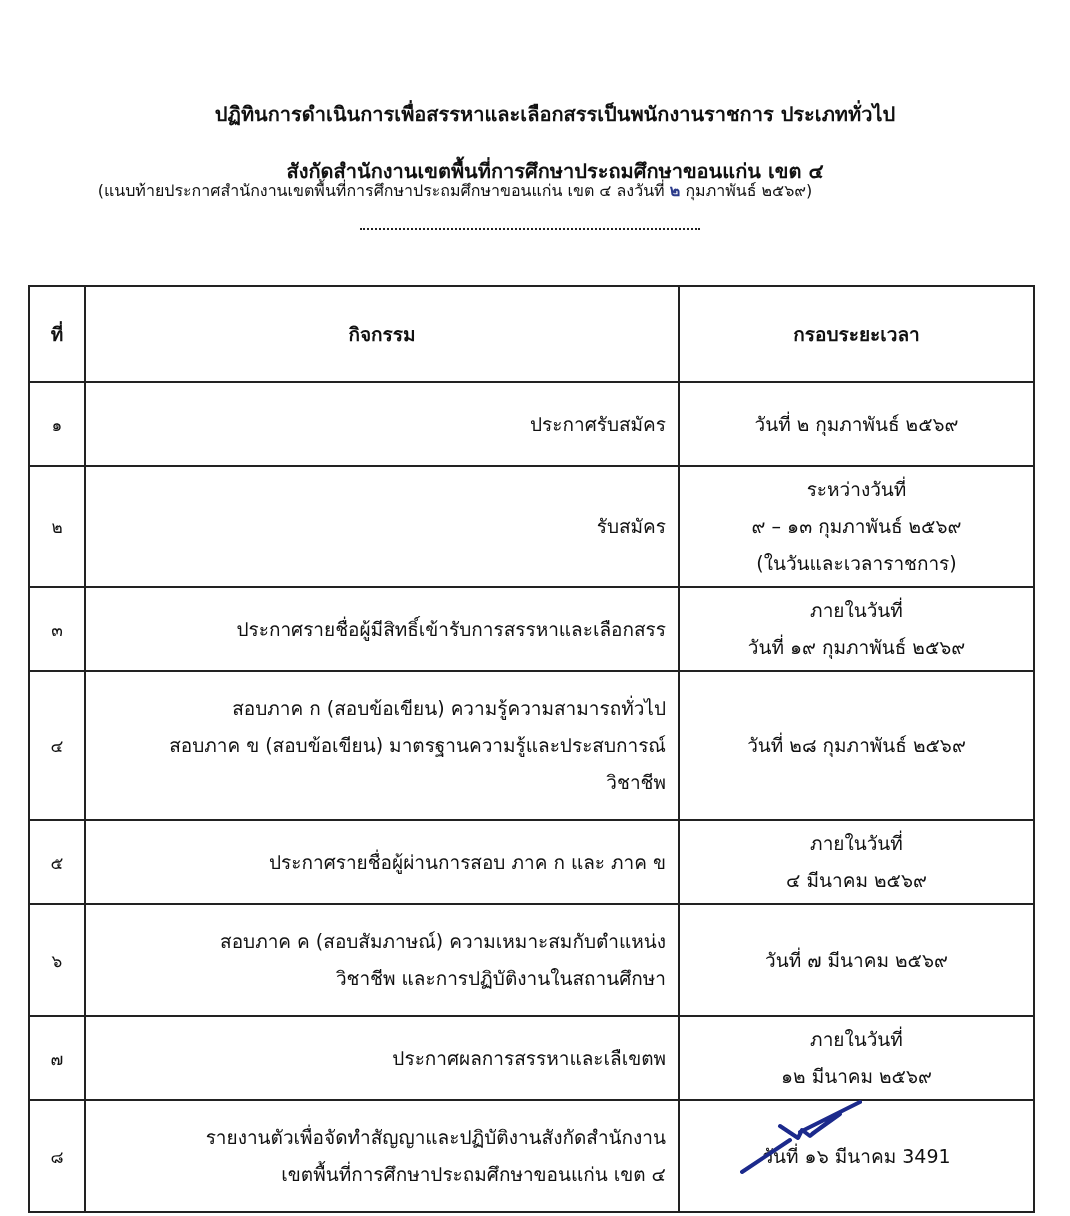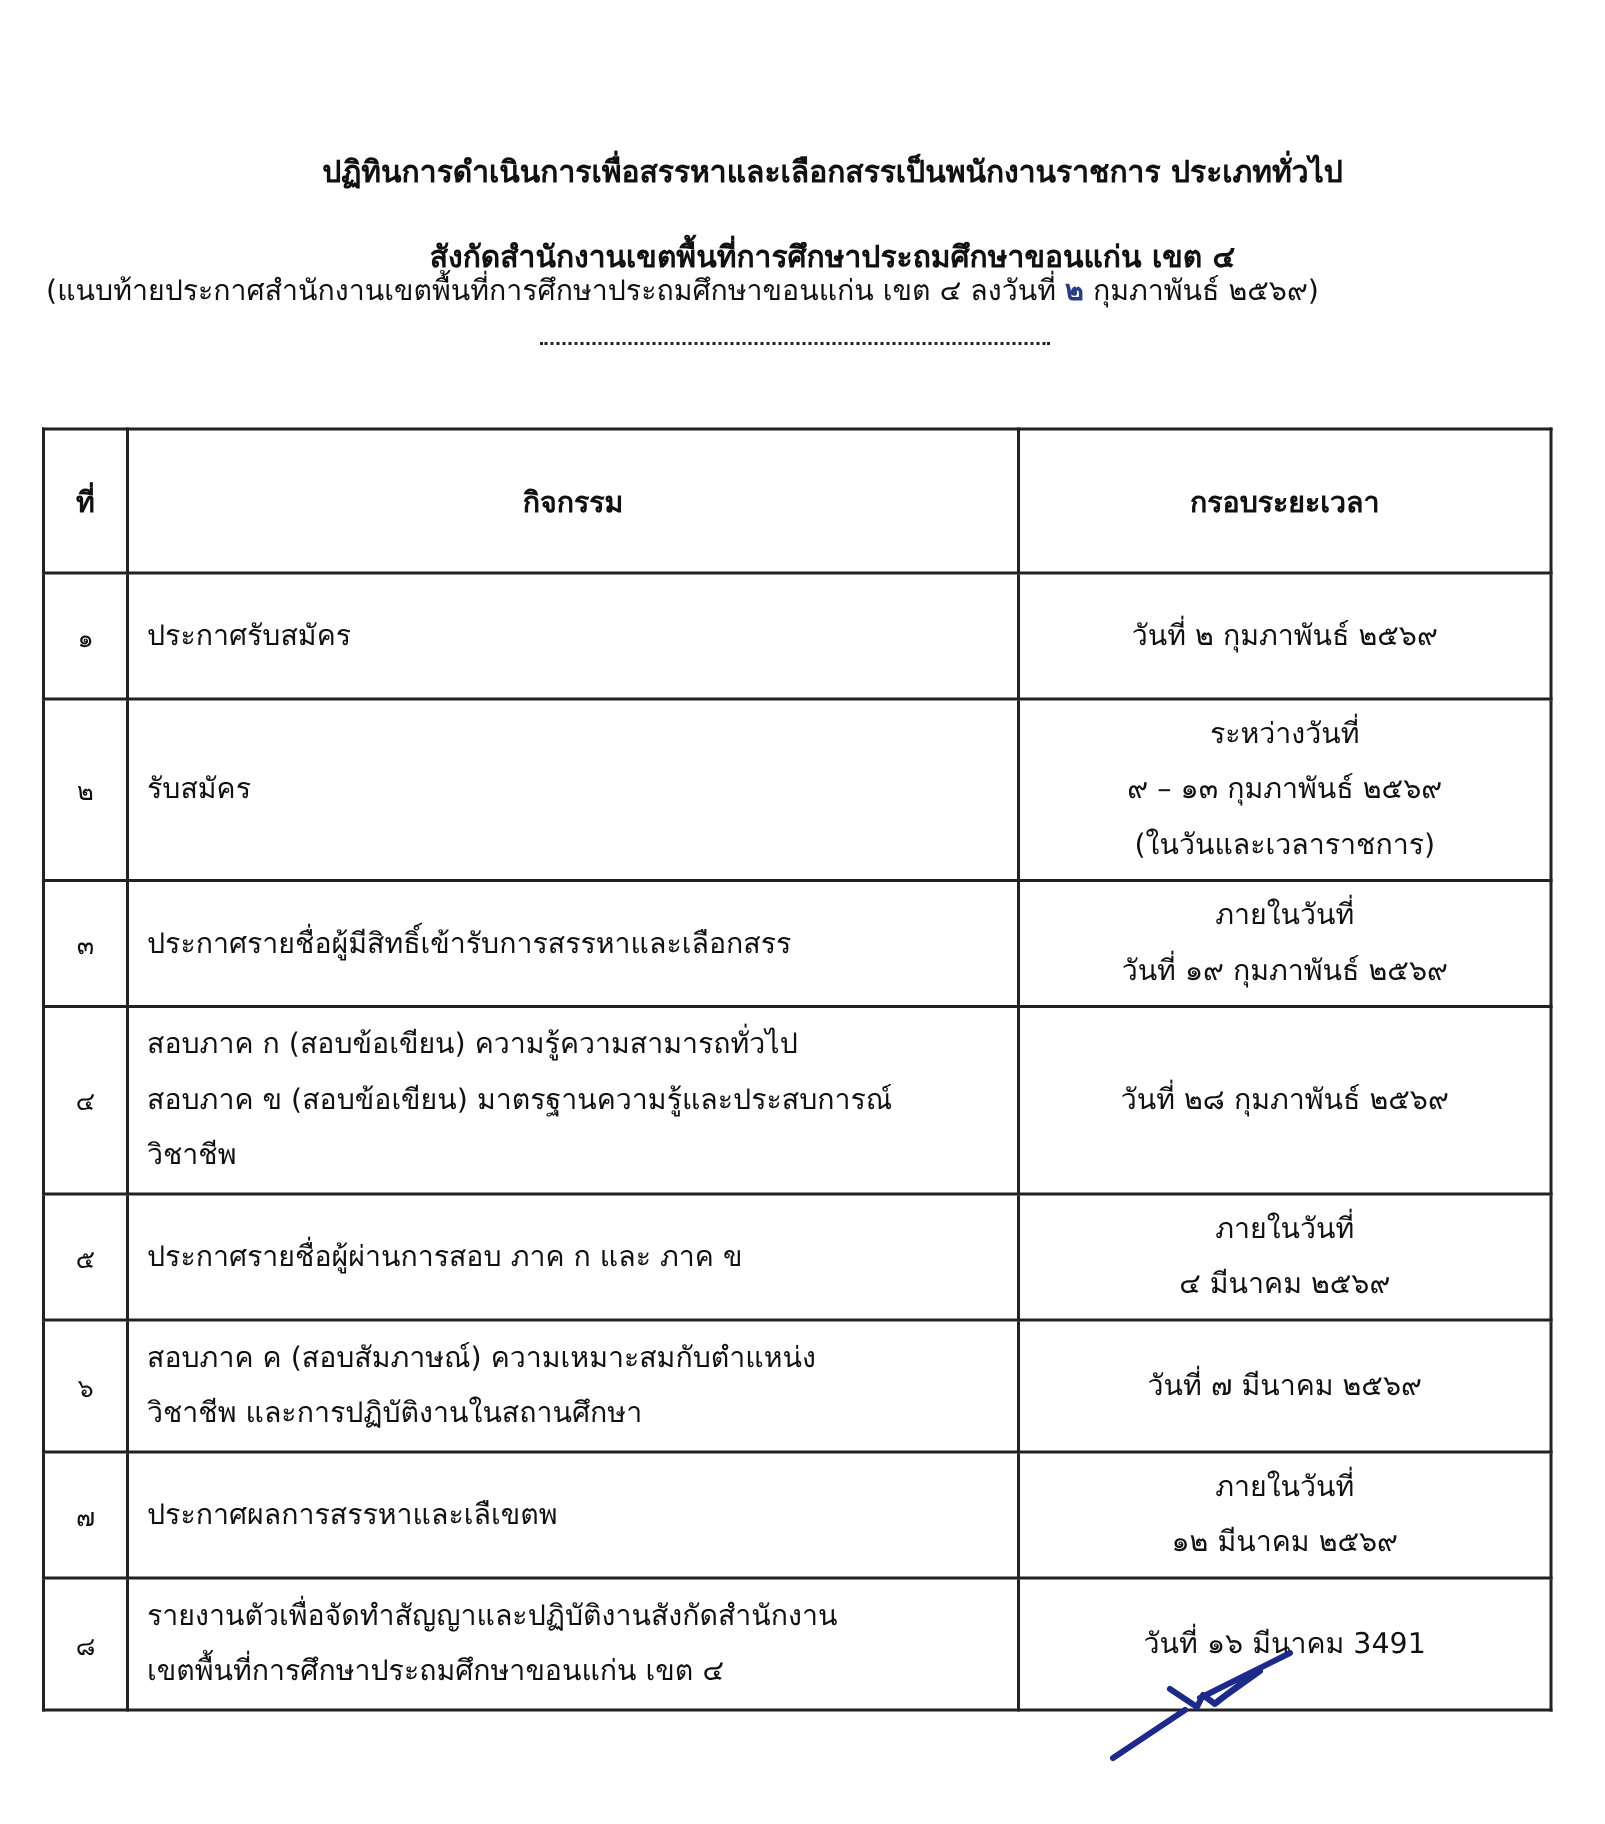--- a/index.html
+++ b/index.html
@@ -1,29 +1,29 @@
 <!DOCTYPE html>
 <html><head>
 <meta charset="utf-8">
 <style>
   html, body { margin:0; padding:0; background:#ffffff; }
   body { width:1070px; height:1216px; position:relative; overflow:hidden;
          font-family:"DejaVu Sans", "Liberation Sans", sans-serif; color:#111; }
   .title { position:absolute; left:0; width:1070px; text-align:center; font-weight:bold; font-size:20px;padding-left:20px; }
   .t1 { top:98px; }
   .t2 { top:126px;margin-top:29px; }
-  .sub { position:absolute; left:0; width:910px; text-align:center; top:178px; font-size:19px; }
+  .sub { position:absolute; left:0; width:910px; text-align:center; top:178px; font-size:16px; }
   .sub .blue { color:#2a3a8a; font-weight:bold; }
   .dots { position:absolute; left:360px; top:224px; width:340px; height:4px;
           border-bottom:2px dotted #222; }
   table { position:absolute; left:28px; top:285px; width:1007px; border-collapse:collapse; font-size:19px; }
   td, th { border:2px solid #222; }
   th { font-weight:bold; height:92px; }
   td.num { width:52px; text-align:center; font-size:17px; }
-  td.act { width:568px; padding:6px 12px; line-height:37px; text-align:left; }
+  td.act { width:568px; padding:18px 12px; line-height:37px; text-align:right; }
   td.time { text-align:center; line-height:37px; padding:4px 14px; }
   td.time span { display:block; }
   .sig { position:absolute; left:740px; top:1100px; width:130px; height:80px; }
 </style>
 </head>
 <body>
 
 <div class="title t1">ปฏิทินการดำเนินการเพื่อสรรหาและเลือกสรรเป็นพนักงานราชการ ประเภททั่วไป</div>
 <div class="title t2">สังกัดสำนักงานเขตพื้นที่การศึกษาประถมศึกษาขอนแก่น เขต ๔</div>
 <div class="sub">

